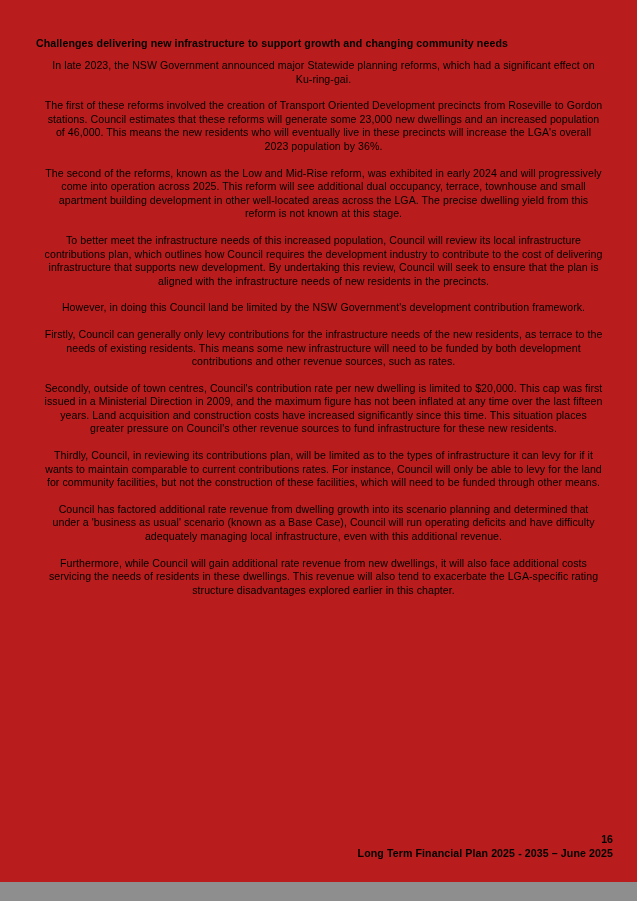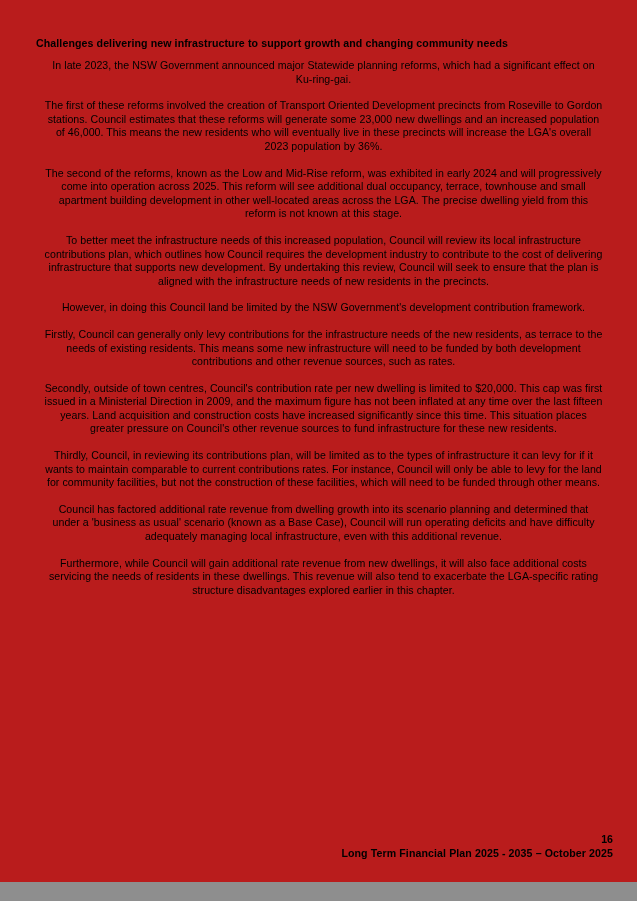--- a/index.html
+++ b/index.html
@@ -74,15 +74,15 @@
     <p class="para">However, in doing this Council land be limited by the NSW Government's development contribution framework.</p>
     <p class="para">Firstly, Council can generally only levy contributions for the infrastructure needs of the new residents, as terrace to the needs of existing residents. This means some new infrastructure will need to be funded by both development contributions and other revenue sources, such as rates.</p>
     <p class="para">Secondly, outside of town centres, Council's contribution rate per new dwelling is limited to $20,000. This cap was first issued in a Ministerial Direction in 2009, and the maximum figure has not been inflated at any time over the last fifteen years. Land acquisition and construction costs have increased significantly since this time. This situation places greater pressure on Council's other revenue sources to fund infrastructure for these new residents.</p>
     <p class="para">Thirdly, Council, in reviewing its contributions plan, will be limited as to the types of infrastructure it can levy for if it wants to maintain comparable to current contributions rates. For instance, Council will only be able to levy for the land for community facilities, but not the construction of these facilities, which will need to be funded through other means.</p>
     <p class="para">Council has factored additional rate revenue from dwelling growth into its scenario planning and determined that under a 'business as usual' scenario (known as a Base Case), Council will run operating deficits and have difficulty adequately managing local infrastructure, even with this additional revenue.</p>
     <p class="para">Furthermore, while Council will gain additional rate revenue from new dwellings, it will also face additional costs servicing the needs of residents in these dwellings. This revenue will also tend to exacerbate the LGA-specific rating structure disadvantages explored earlier in this chapter.</p>
   </div>
 
   <div class="footer">
     <span class="page-number">16</span>
-    <span class="footer-title">Long Term Financial Plan 2025 - 2035 – October 2025</span>
+    <span class="footer-title">Long Term Financial Plan 2025 - 2035 – June 2025</span>
   </div>
 </div>
 
 </body></html>

